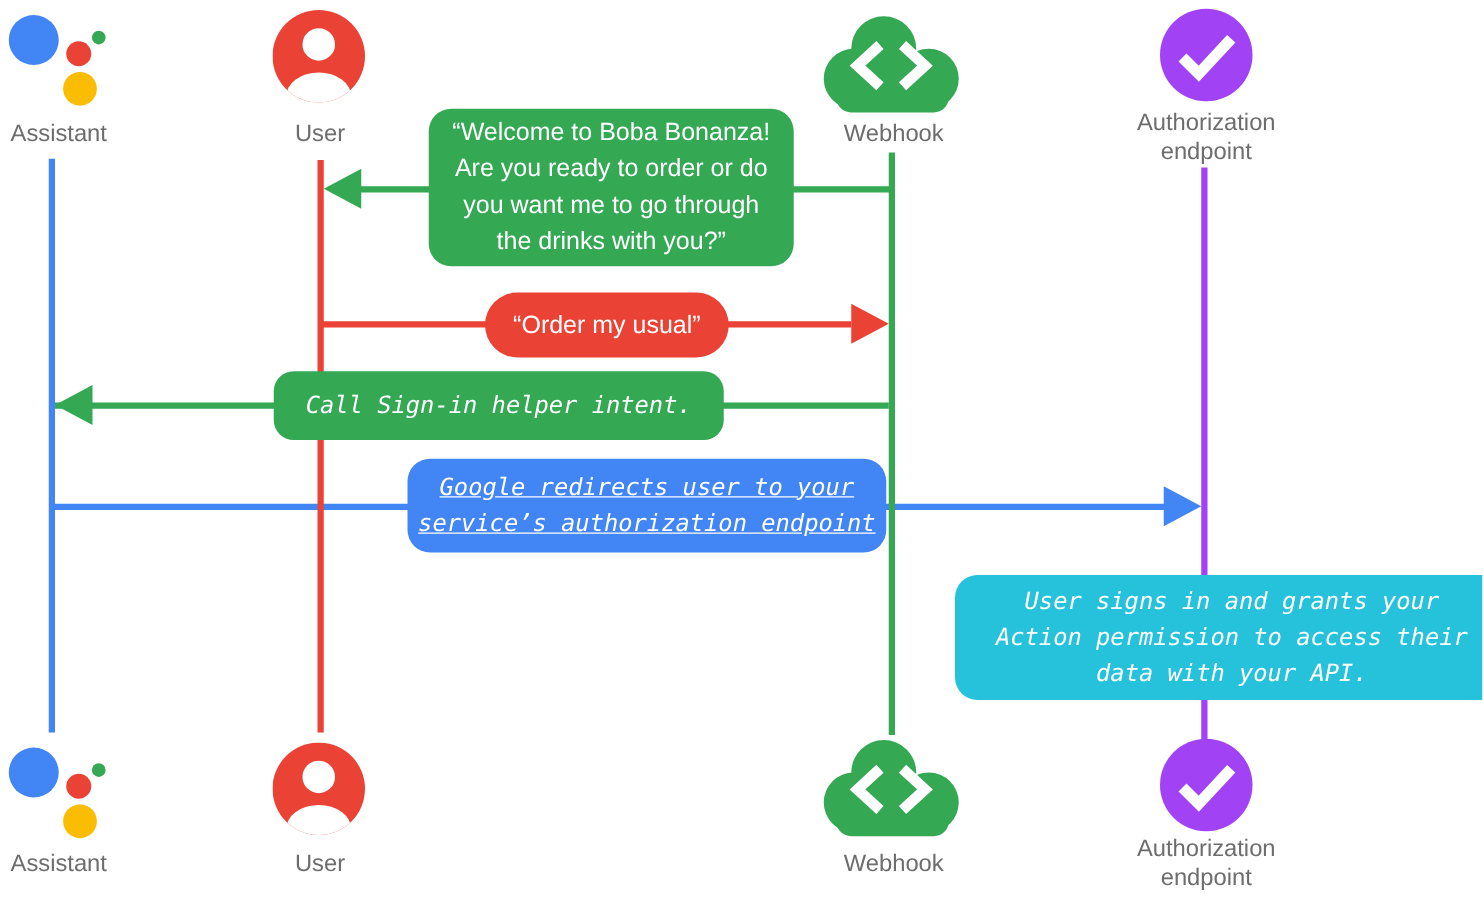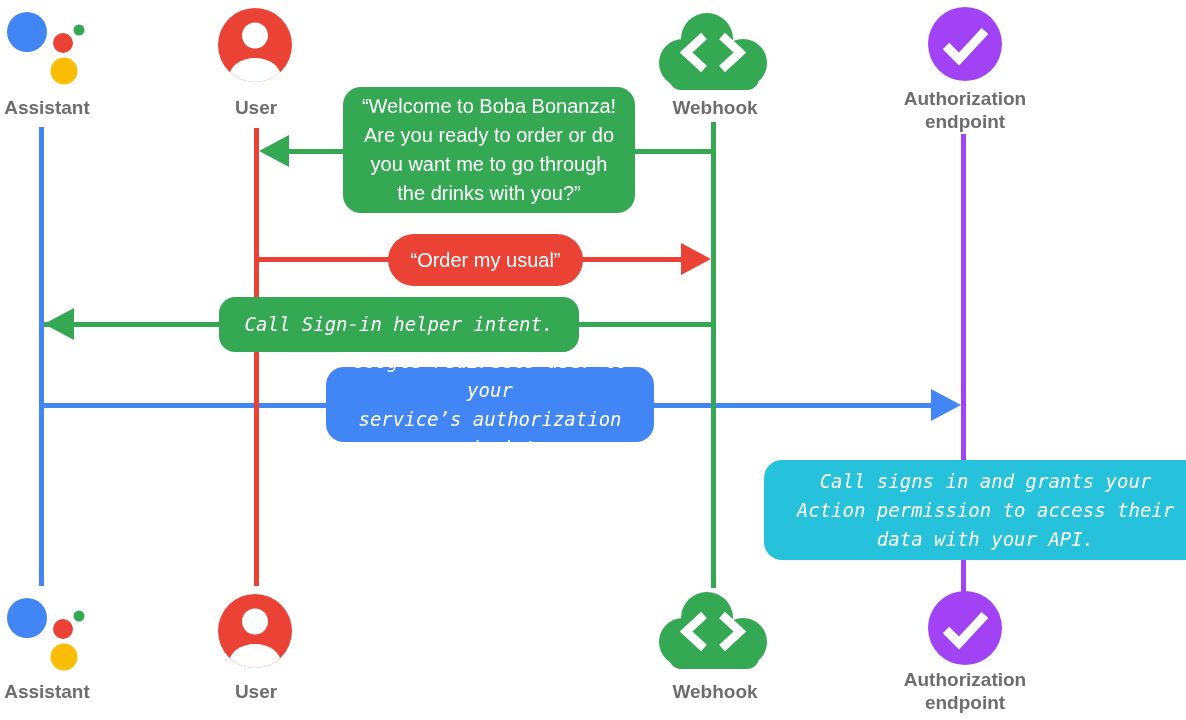--- a/index.html
+++ b/index.html
@@ -29,30 +29,30 @@
   .ah-signin{left:44px;top:308px;border-right-color:#34A853;}
   .ah-redirect{left:931px;top:389px;border-left-color:#4285F4;}
   
   .bubble{position:absolute;display:flex;align-items:center;justify-content:center;
     text-align:center;color:#ffffff;white-space:pre-line;z-index:3;}
   .fs-sans{font-size:20px;line-height:29px;}
   .fs-mono{font-family:"DejaVu Sans Mono",monospace;font-style:italic;font-size:19px;line-height:29px;margin-left:24px;}
   .bb-welcome{left:343px;top:87px;width:292px;height:126px;background:#34A853;border-radius:18px;}
   .bb-order{left:388px;top:234px;width:195px;height:52px;background:#EA4335;border-radius:26px;}
   .bb-signin{left:195px;top:297px;width:360px;height:55px;background:#34A853;border-radius:16px;}
-  .bb-redirect{left:302px;top:367px;width:328px;height:75px;background:#4285F4;border-radius:18px;}
+  .bb-redirect{left:302px;top:367px;width:383px;height:75px;background:#4285F4;border-radius:18px;text-decoration:underline;}
   .bb-grant{left:740px;top:460px;width:443px;height:100px;background:#26C2DC;border-radius:18px;}
   
   .icon{position:absolute;z-index:1;}
   .ic-assistant-top{left:4px;top:6px;}     .ic-assistant-bot{left:4px;top:592px;}
   .ic-user-top{left:218px;top:8px;}        .ic-user-bot{left:218px;top:594px;}
   .ic-webhook-top{left:655px;top:7px;}     .ic-webhook-bot{left:655px;top:586px;}
   .ic-auth-top{left:927px;top:6px;}        .ic-auth-bot{left:927px;top:590px;}
   .actor-label{position:absolute;transform:translateX(-50%);text-align:center;
-    color:#6d6d6d;font-weight:bold;font-size:19px;line-height:23px;white-space:pre-line;z-index:1;}
+    color:#6d6d6d;font-weight:normal;font-size:19px;line-height:23px;white-space:pre-line;z-index:1;}
   .lb-assistant-top{left:47px;top:96px;}   .lb-assistant-bot{left:47px;top:680px;}
   .lb-user-top{left:256px;top:96px;}       .lb-user-bot{left:256px;top:680px;}
   .lb-webhook-top{left:715px;top:96px;}    .lb-webhook-bot{left:715px;top:680px;}
   .lb-auth-top{left:965px;top:87px;}       .lb-auth-bot{left:965px;top:668px;}
 </style>
 </head>
 <body>
 
 <div class="stage">
 
@@ -83,21 +83,21 @@
 the drinks with you?”</span>
   </div>
   <div class="bubble fs-mono bb-signin">
     <span>Call Sign-in helper intent.</span>
   </div>
   <div class="bubble fs-mono bb-redirect">
     <span>Google redirects user to your
 service’s authorization endpoint</span>
   </div>
   <div class="bubble fs-mono bb-grant">
-    <span>Call signs in and grants your
+    <span>User signs in and grants your
 Action permission to access their
 data with your API.</span>
   </div>
 
   <svg class="icon ic-assistant-top" width="90" height="80" viewBox="0 0 90 80">
     <circle cx="23" cy="26" r="20" fill="#4285F4"></circle>
     <circle cx="59" cy="37" r="10" fill="#EA4335"></circle>
     <circle cx="75" cy="24" r="5.5" fill="#34A853"></circle>
     <circle cx="60" cy="65" r="13.5" fill="#FBBC04"></circle>
   </svg>

